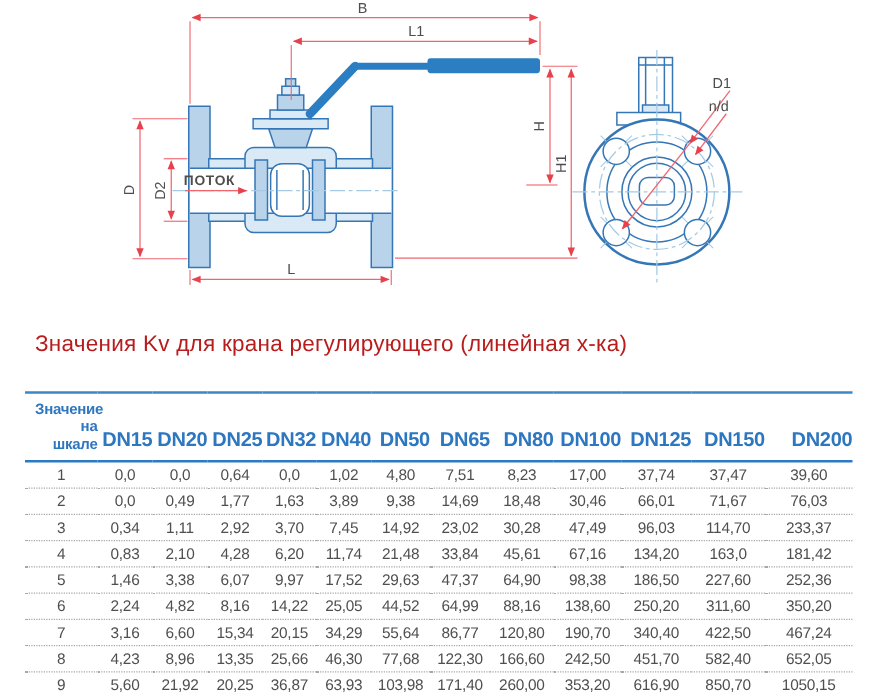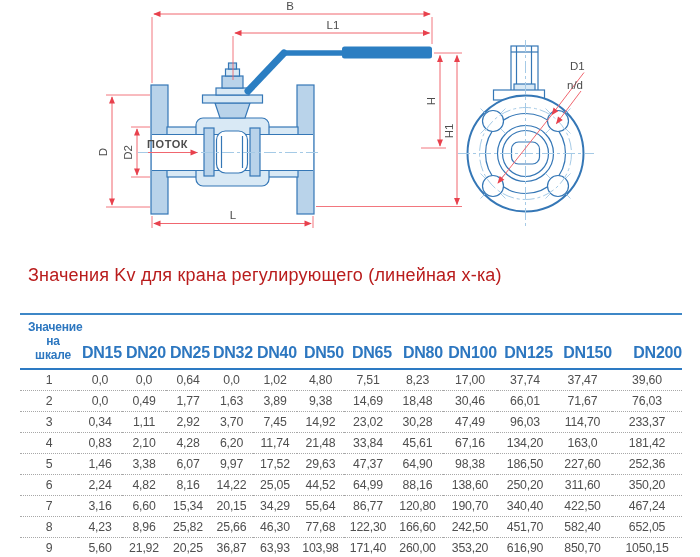--- a/index.html
+++ b/index.html
@@ -24,21 +24,21 @@
     position:absolute;left:28px;top:264px;width:650px;
     font-size:18px;line-height:22px;color:#b91c1c;letter-spacing:0.2px;
   }
   
   .kv-wrap{position:absolute;left:20px;top:313px;width:662px;}
   table.kv{border-collapse:collapse;table-layout:fixed;width:662px;border-top:2px solid #3e87c7;}
   table.kv thead th{
     border-bottom:2px solid #2d7ac3;color:#2d77c0;font-size:16px;font-weight:bold;
     text-align:right;vertical-align:bottom;padding:5px 0 6px;letter-spacing:-0.2px;
   }
-  table.kv thead th.corner{text-align:center;padding-left:8px;font-size:12px;line-height:14px;margin-left:25px;}
+  table.kv thead th.corner{text-align:right;padding-left:8px;font-size:12px;line-height:14px;margin-left:25px;}
   table.kv tbody td{
     text-align:center;font-size:12.3px;color:#4f4f4f;height:20px;
     border-bottom:1px dotted #a8a8a8;letter-spacing:-0.2px;padding:0;
   }
   table.kv tbody tr:last-child td{border-bottom:none;}
 </style>
 </head>
 <body>
 
 <svg class="drawing" width="700" height="252" viewBox="0 0 700 252" xmlns="http://www.w3.org/2000/svg">
@@ -313,21 +313,21 @@
           <td>120,80</td>
           <td>190,70</td>
           <td>340,40</td>
           <td>422,50</td>
           <td>467,24</td>
         </tr>
         <tr>
           <td>8</td>
           <td>4,23</td>
           <td>8,96</td>
-          <td>25,82</td>
+          <td>13,35</td>
           <td>25,66</td>
           <td>46,30</td>
           <td>77,68</td>
           <td>122,30</td>
           <td>166,60</td>
           <td>242,50</td>
           <td>451,70</td>
           <td>582,40</td>
           <td>652,05</td>
         </tr>

